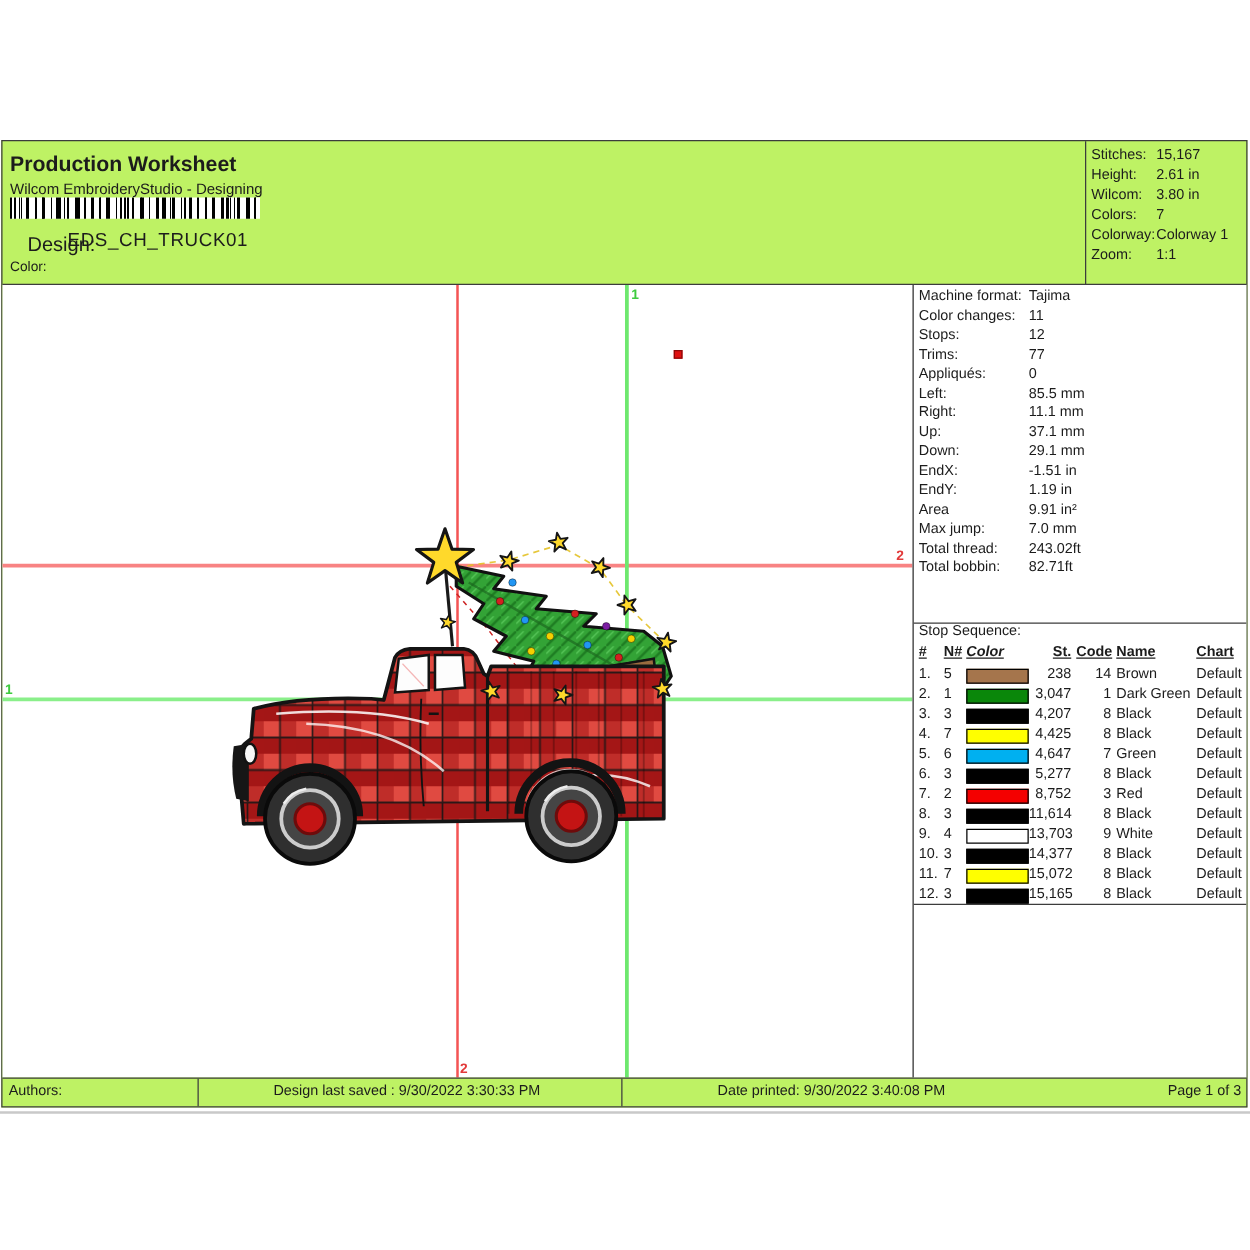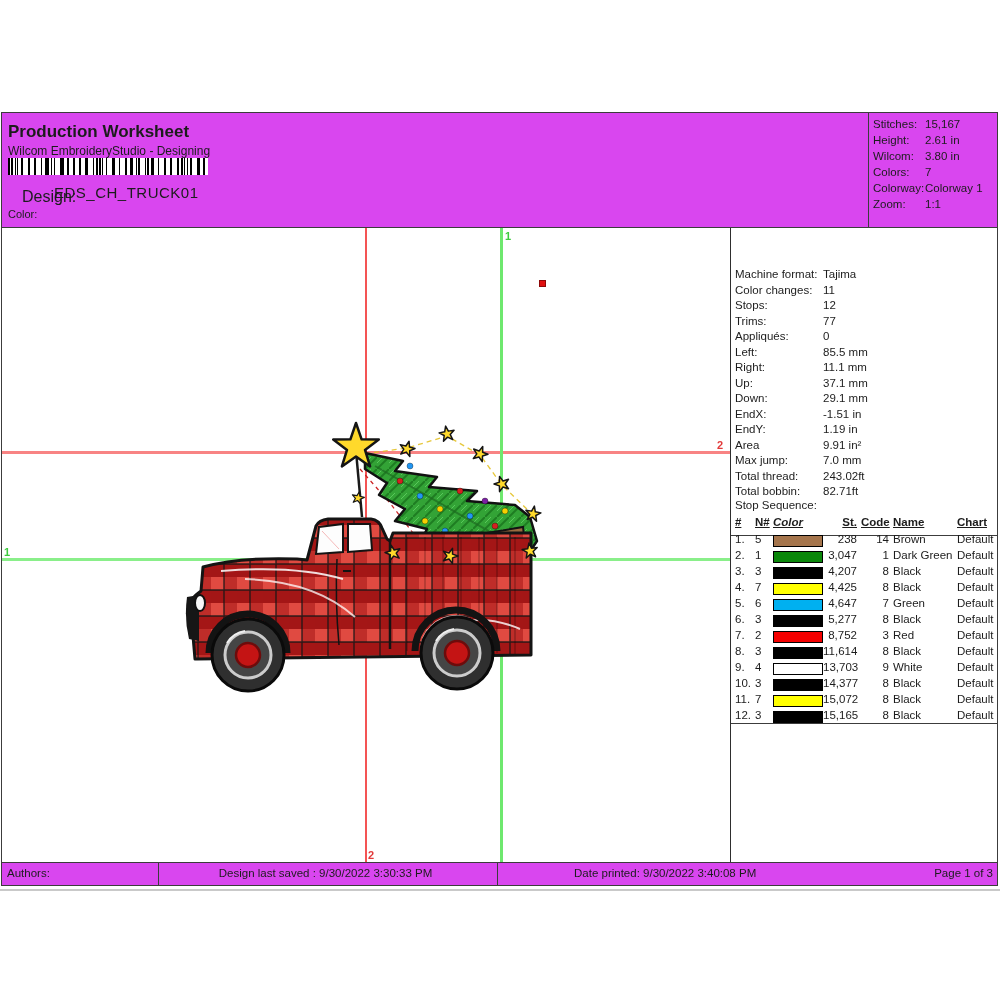--- a/index.html
+++ b/index.html
@@ -1,21 +1,21 @@
 <!DOCTYPE html>
 <html><head>
 <meta charset="utf-8">
 <style>
   html,body{margin:0;padding:0;background:#fff;}
   body{width:1000px;height:1000px;position:relative;overflow:hidden;
        font-family:"Liberation Sans", sans-serif;color:#1c1c1c;
        -webkit-font-smoothing:antialiased;}
   .abs{position:absolute;}
   .page{position:absolute;left:1px;top:112px;width:995px;height:772px;
-        border:1px solid #3c3c3c;background:#d946ef;}
+        border:1px solid #3c3c3c;background:#bef264;}
   .shadow-line{position:absolute;left:0;top:889px;width:1000px;height:2px;background:#c9c9c9;}
 
   
   .hdr{position:absolute;left:0;top:0;width:100%;height:114px;border-bottom:1px solid #3c3c3c;}
   .hdr-title{position:absolute;left:6px;top:9px;font-size:17px;font-weight:bold;}
   .hdr-sub{position:absolute;left:6px;top:31px;font-size:12px;}
   .barcode{position:absolute;left:6px;top:45px;width:200px;height:17px;background-color:#fff;
     background-image:
       repeating-linear-gradient(90deg,#000 0 2px,transparent 2px 7px,#000 7px 8px,transparent 8px 13px),
       repeating-linear-gradient(90deg,transparent 0 3px,#000 3px 5px,transparent 5px 9px,#000 9px 10px,transparent 10px 17px);}
@@ -30,21 +30,21 @@
   .srow .lbl{position:absolute;left:4px;top:1px;}
   .srow .val{position:absolute;left:56px;top:1px;}
 
   
   .main{position:absolute;left:0;top:115px;width:100%;height:634px;background:#fff;}
   .guide{position:absolute;}
   .guide-lbl{position:absolute;font-size:11px;font-weight:bold;line-height:10px;}
 
   
   .panel{position:absolute;left:728px;top:0;width:266px;height:634px;border-left:1px solid #2e2e2e;background:#fff;}
-  .machine-box{position:absolute;left:0;top:0;width:100%;height:270px;border-bottom:1px solid #3c3c3c;margin-top:37px;}
+  .machine-box{position:absolute;left:0;top:0;width:100%;height:270px;border-bottom:1px solid #3c3c3c;}
   .mrows{position:absolute;left:4px;top:3px;right:0;}
   .mrow{position:relative;height:15.5px;font-size:11.5px;}
   .mrow .lbl{position:absolute;left:0;top:0;}
   .mrow .val{position:absolute;left:88px;top:0;}
   .stopseq-title{position:absolute;left:4px;top:271px;font-size:11.5px;}
   .tbl{position:absolute;left:4px;top:287px;width:258px;}
   .trow{position:relative;height:16px;font-size:11.5px;}
   .trow.head{height:17px;font-weight:bold;}
   .trow.head span{text-decoration:underline;}
   .cell{position:absolute;top:1px;white-space:nowrap;}

